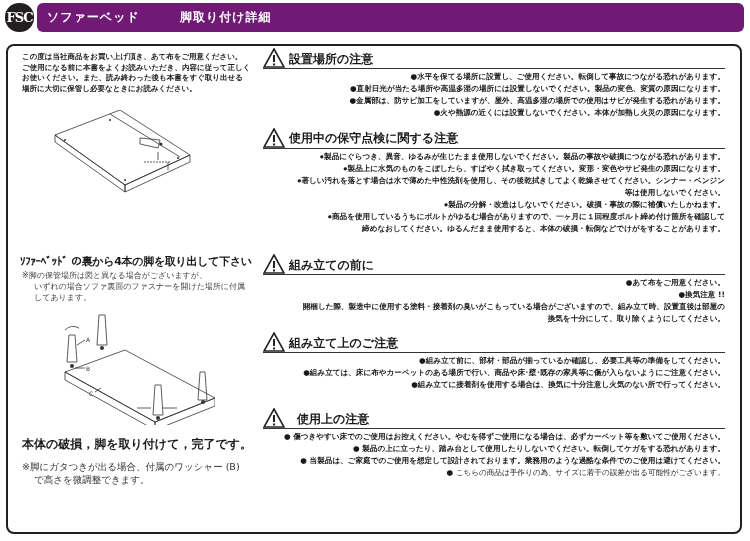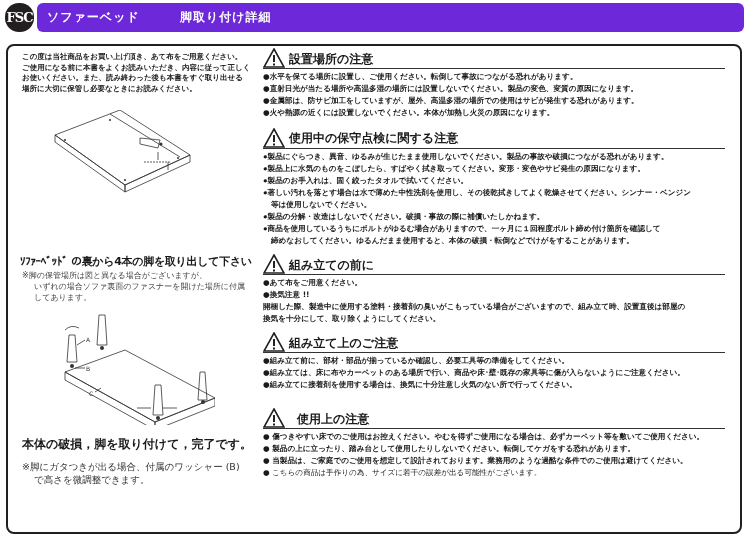--- a/index.html
+++ b/index.html
@@ -3,37 +3,37 @@
 <meta charset="utf-8">
 <style>
   html, body { margin:0; padding:0; background:#ffffff; }
   body { width:750px; height:541px; position:relative; overflow:hidden;
          font-family:"DejaVu Sans", sans-serif; color:#1a1a1a; }
   .logo { position:absolute; left:5px; top:3px; width:29px; height:29px;
           background:#231f20; border-radius:14px; color:#fff;
           display:flex; align-items:center; justify-content:center;
           font-family:"DejaVu Serif", serif; font-size:13px; font-weight:bold; letter-spacing:-1px; }
   .header { position:absolute; left:37px; top:3px; width:707px; height:29px;
-            background:#6d28d9; border-radius:6px; color:#fff; }
+            background:#701a75; border-radius:6px; color:#fff; }
   .header .prod { position:absolute; left:10px; top:6px; font-size:12px; font-weight:bold; letter-spacing:1px; }
   .header .title { position:absolute; left:143px; top:6px; font-size:12px; font-weight:bold; letter-spacing:1px; }
   .frame { position:absolute; left:6px; top:44px; width:736px; height:490px;
            border:2px solid #231f20; border-radius:8px; box-sizing:border-box; }
   .left { position:absolute; left:22px; top:52px; width:240px; }
   .intro { font-size:7.5px; line-height:10.5px; font-weight:bold; color:#222; }
   .step1 { position:absolute; left:20px; top:254px; font-size:11px; font-weight:bold; white-space:nowrap; letter-spacing:-0.3px; }
   .note1 { position:absolute; left:22px; top:270px; font-size:8px; line-height:11px; color:#444; width:240px; }
   .note1 .ind { padding-left:12px; display:block; }
   .done { position:absolute; left:22px; top:436px; font-size:12px; font-weight:bold; white-space:nowrap; }
   .note2 { position:absolute; left:22px; top:460px; font-size:9.5px; line-height:13px; color:#333; width:240px; }
   .note2 .ind { padding-left:12px; display:block; }
   .illus1 { position:absolute; left:40px; top:110px; width:160px; height:100px; }
   .illus2 { position:absolute; left:55px; top:310px; width:160px; height:115px; }
   .right { position:absolute; left:263px; top:46px; width:462px; }
-  .section { position:relative; margin-bottom:4px; }
+  .section { position:relative; margin-bottom:4px;text-align:right; }
   .sec-head { display:flex; align-items:flex-end; height:22px; border-bottom:1.5px solid #333; margin-bottom:2px; }
   .sec-head svg { width:22px; height:20px; margin-right:4px; }
   .sec-title { font-size:12px; font-weight:bold; line-height:18px; }
   .item { font-size:7.6px; font-weight:bold; line-height:12px; white-space:nowrap; color:#1a1a1a; }
   .s1 { position:absolute; top:0; left:0; width:462px; }
   .s2 { position:absolute; top:80px; left:0; width:462px;font-family:Liberation Mono, monospace; }
   .s3 { position:absolute; top:206px; left:0; width:462px; }
   .s4 { position:absolute; top:284px; left:0; width:462px; }
   .s5 { position:absolute; top:360px; left:0; width:462px; }
 </style>
@@ -138,21 +138,20 @@
     <div class="sec-head">
       <svg viewBox="0 0 22 20">
           <path d="M11,1 L21,19 L1,19 Z" fill="none" stroke="#222" stroke-width="1.6"></path>
           <rect x="10" y="7" width="2" height="7" fill="#222"></rect>
           <rect x="10" y="15.5" width="2" height="2" fill="#222"></rect>
         </svg>
       <span class="sec-title">使用中の保守点検に関する注意</span>
     </div>
     <div class="item">●製品にぐらつき、異音、ゆるみが生じたまま使用しないでください。製品の事故や破損につながる恐れがあります。</div>
     <div class="item">●製品上に水気のものをこぼしたら、すばやく拭き取ってください。変形・変色やサビ発生の原因になります。</div>
-    <div class="item">●製品のお手入れは、固く絞ったタオルで拭いてください。</div>
     <div class="item">●著しい汚れを落とす場合は水で薄めた中性洗剤を使用し、その後乾拭きしてよく乾燥させてください。シンナー・ベンジン</div>
     <div class="item" style="padding-left:8px">等は使用しないでください。</div>
     <div class="item">●製品の分解・改造はしないでください。破損・事故の際に補償いたしかねます。</div>
     <div class="item">●商品を使用しているうちにボルトがゆるむ場合がありますので、一ヶ月に１回程度ボルト締め付け箇所を確認して</div>
     <div class="item" style="padding-left:8px">締めなおしてください。ゆるんだまま使用すると、本体の破損・転倒などでけがをすることがあります。</div>
   </div>
 
   <div class="section s3">
     <div class="sec-head">
       <svg viewBox="0 0 22 20">

